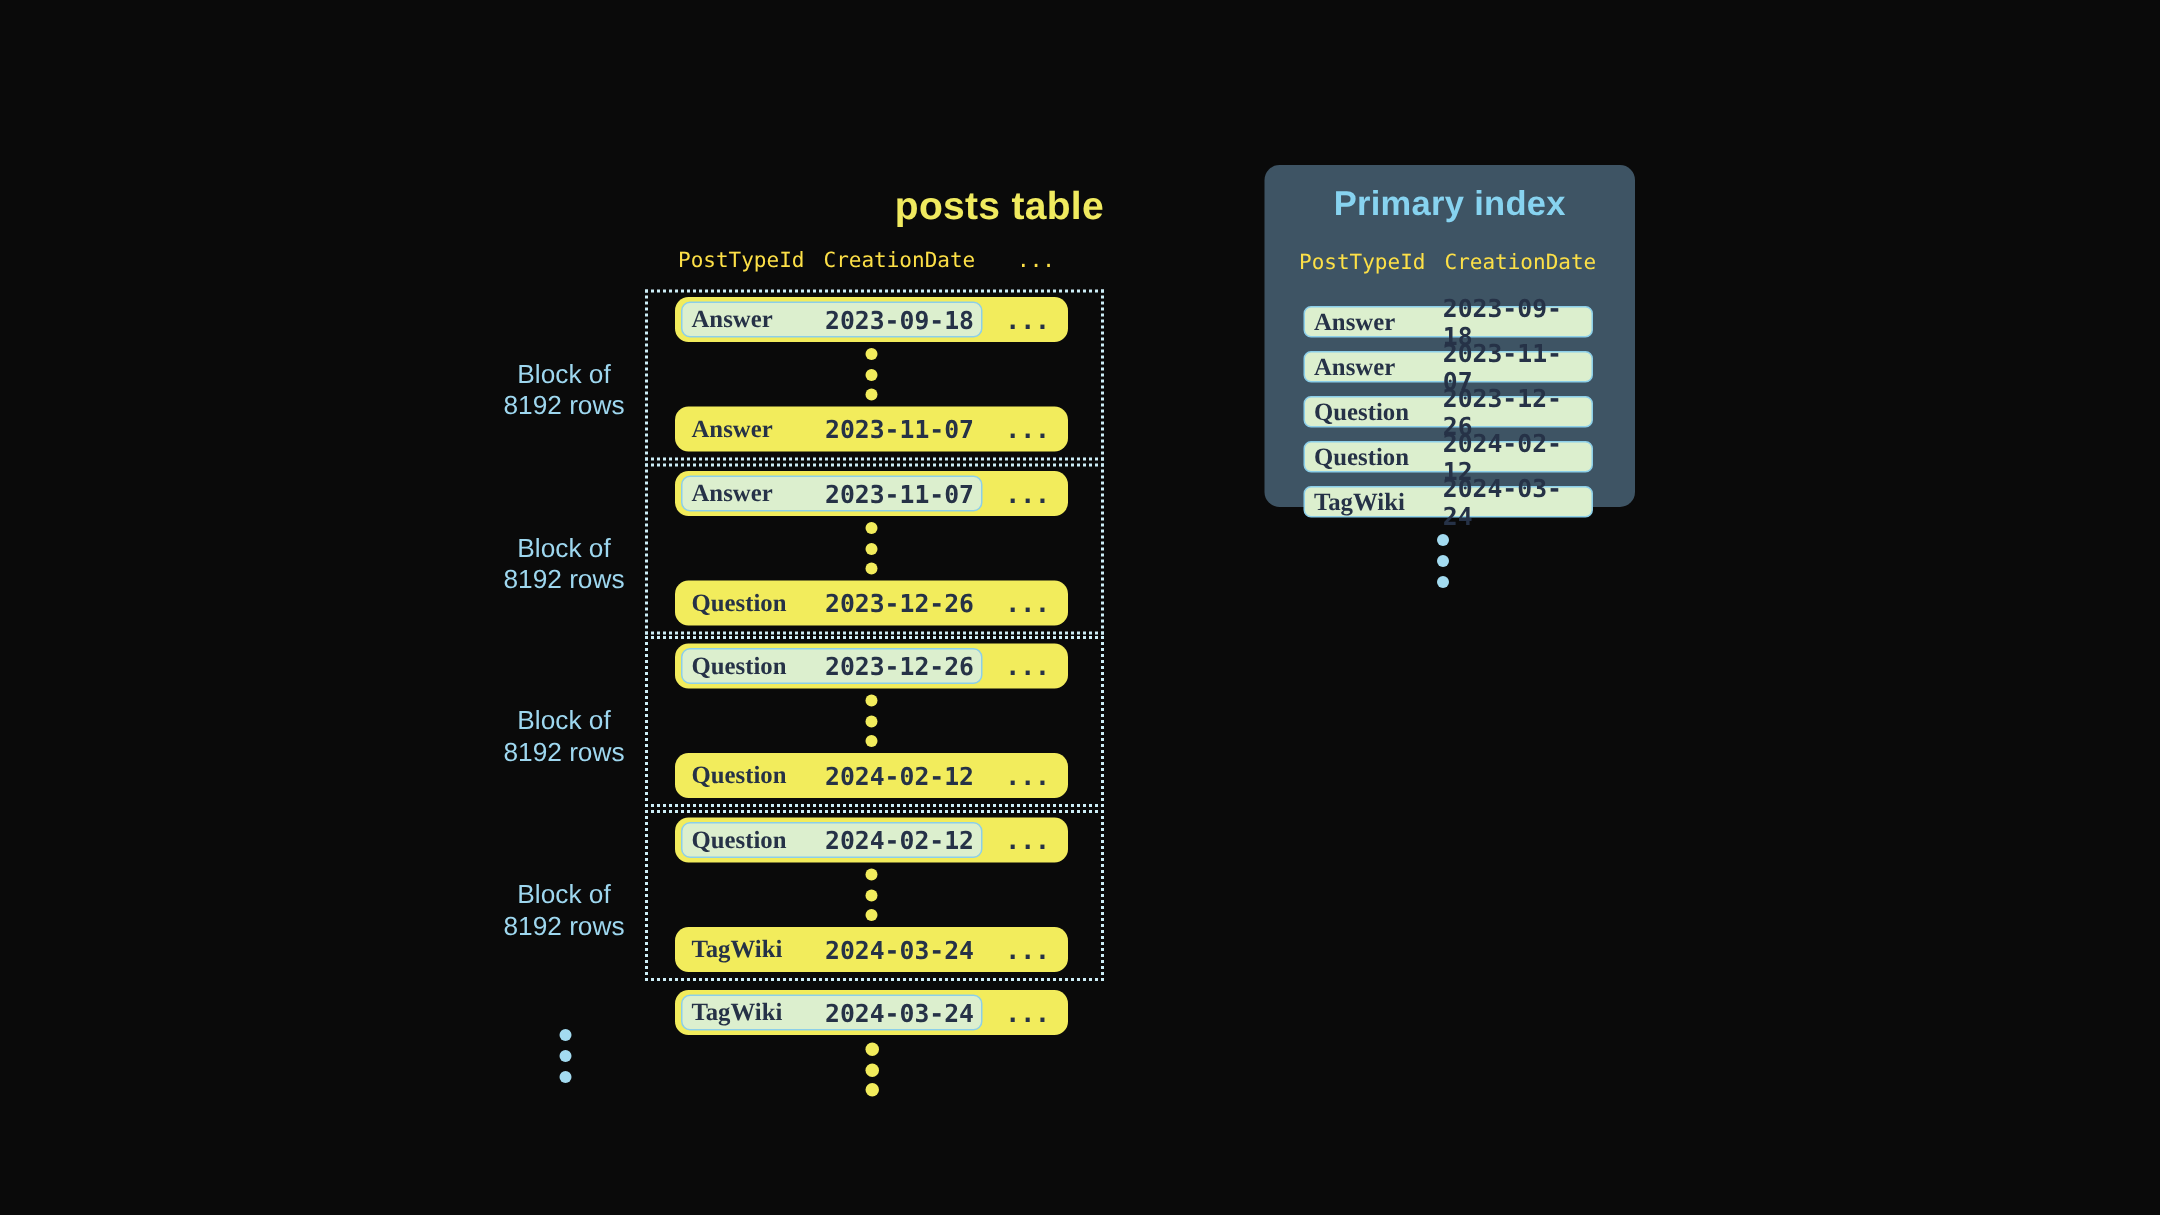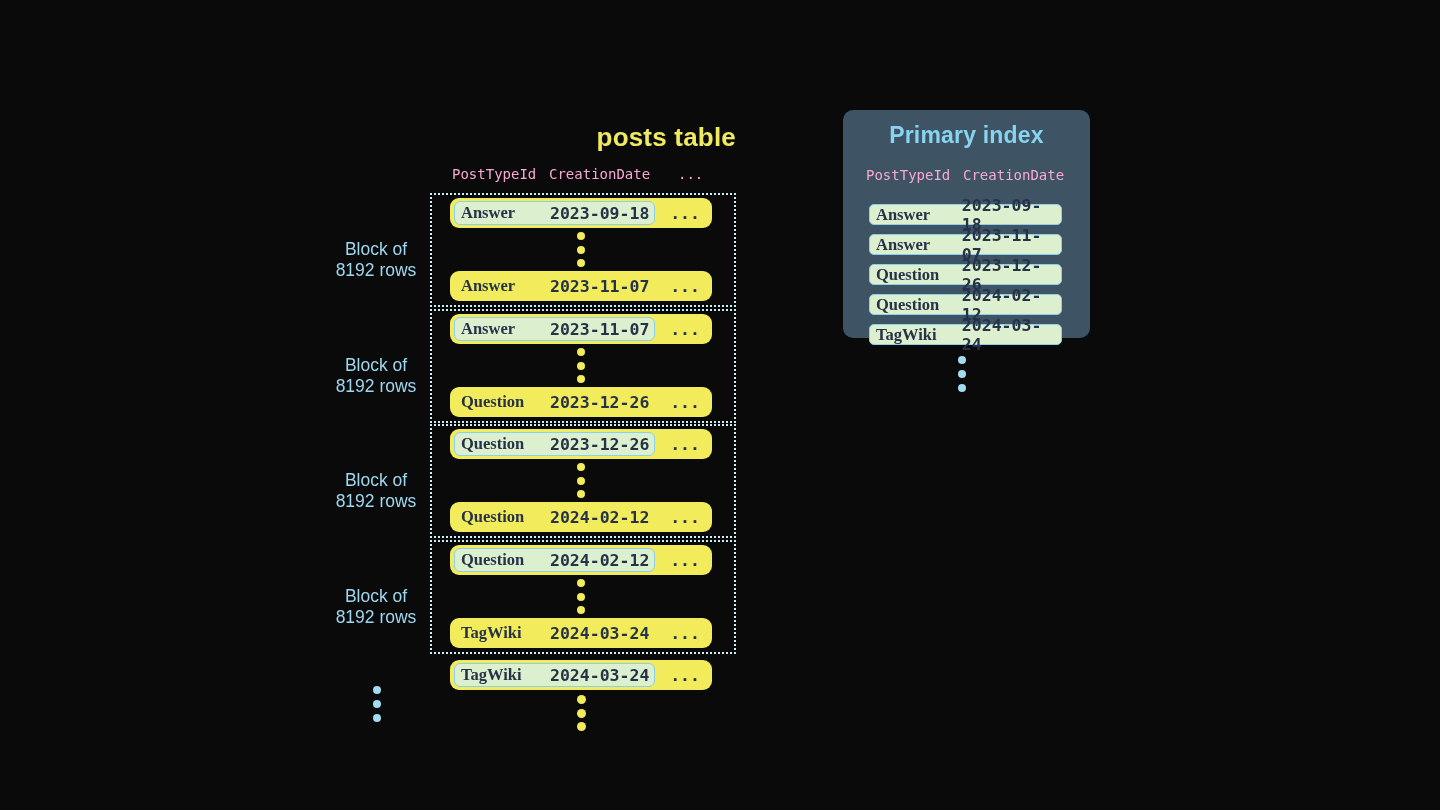--- a/index.html
+++ b/index.html
@@ -7,21 +7,21 @@
     position:relative;width:1440px;height:810px;background:#0a0a0a;
     font-family:"Liberation Sans",sans-serif;overflow:hidden;
   }
 
   
   .pt-title{
     position:absolute;left:430px;top:122px;width:306px;text-align:right;
     color:#f0ea5f;font-size:26px;font-weight:600;letter-spacing:.2px;
   }
   .hdrs{
-    position:absolute;top:166px;display:flex;color:#f9a8d4;
+    position:absolute;top:166px;display:flex;color:#fde047;
     font-family:"DejaVu Sans Mono",monospace;font-size:14px;
   }
   .pt-hdrs{left:452px;}
   .pi-hdrs{left:23px;top:57px;}
   .hdr-c1{display:inline-block;width:97px;}
   .hdr-c2{display:inline-block;width:129px;}
 
   .block{
     position:absolute;left:430px;width:306px;height:114px;
     border:2px dotted #cdeef7;box-sizing:border-box;

